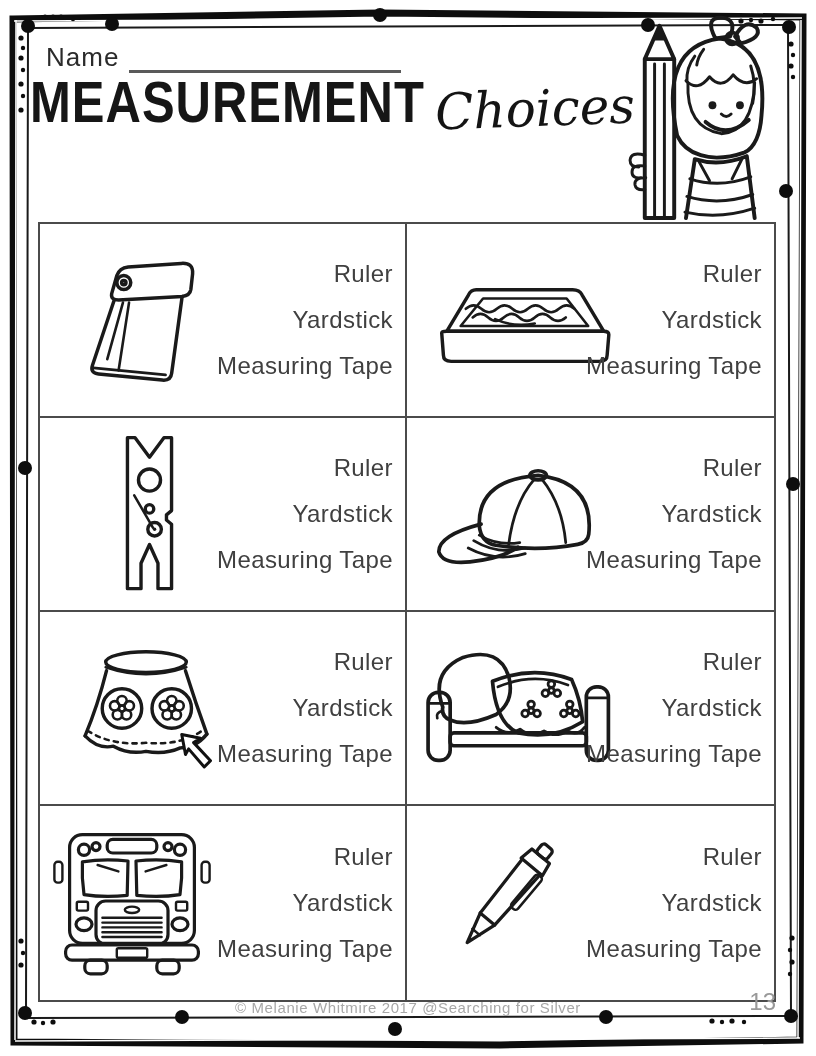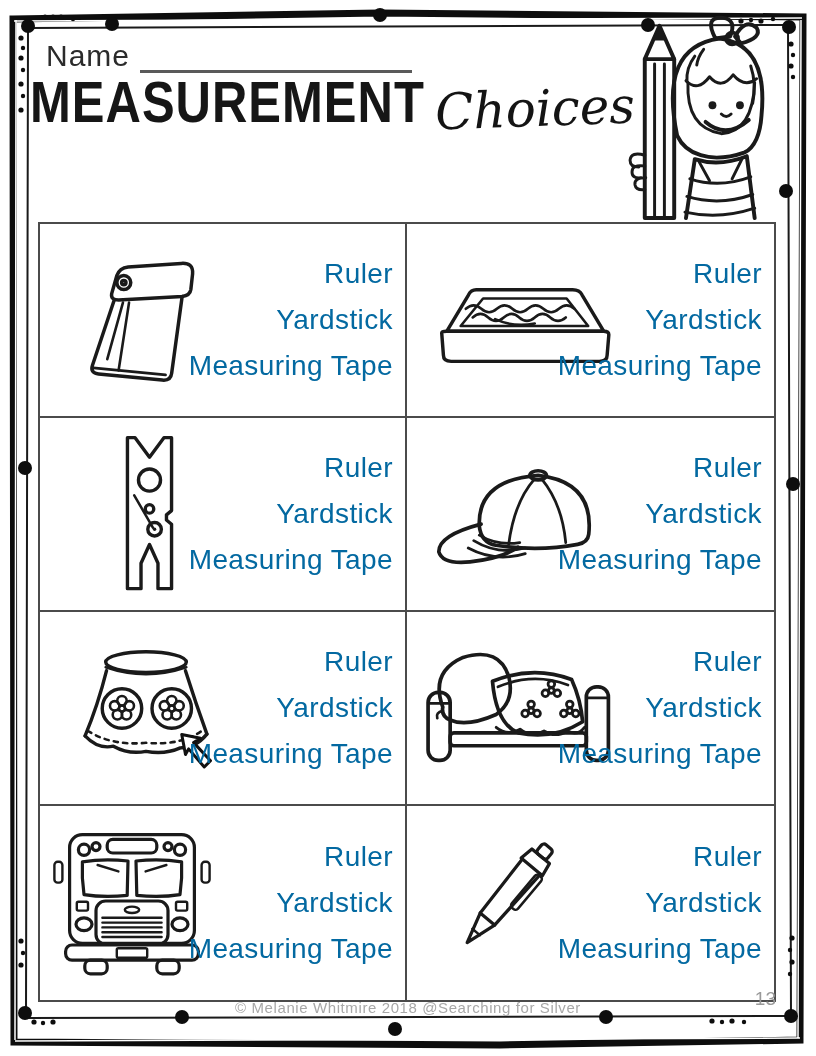--- a/index.html
+++ b/index.html
@@ -10,21 +10,21 @@
   svg{display:block;}
   .lineart{stroke:#1a1a1a;fill:none;stroke-width:4;stroke-linecap:round;stroke-linejoin:round;}
   .thin{stroke-width:3;}
   .fillink{fill:#1a1a1a;stroke:none;}
 
   
   #page-border{position:absolute;left:0;top:0;}
 
   
   .name-row{position:absolute;left:46px;top:36px;display:flex;align-items:flex-end;}
-  .name-label{font-size:30px;color:#2b2b2b;letter-spacing:1px;}
+  .name-label{font-size:26px;color:#2b2b2b;letter-spacing:1px;}
   .name-line{display:inline-block;width:272px;border-bottom:3px solid #5a5a5a;height:34px;margin-left:10px;}
 
   .title-row{position:absolute;left:30px;top:78px;width:590px;text-align:center;white-space:nowrap;}
   .title-main{display:inline-block;font-size:49px;font-weight:800;letter-spacing:1px;color:#161616;transform:scaleY(1.18);transform-origin:center bottom;}
   .title-script{display:inline-block;font-family:"DejaVu Serif", cursive, serif;font-style:italic;font-size:50px;color:#141414;margin-left:10px;transform:rotate(-2deg) translateY(2px);}
 
   .instructions{position:absolute;left:28px;top:143px;width:590px;text-align:center;font-size:24px;color:#171717;letter-spacing:0.3px;}
   .instructions .line{line-height:40px;}
 
   .girl-art{position:absolute;left:600px;top:12px;}
@@ -33,27 +33,27 @@
   .worksheet-table{
     position:absolute;left:38px;top:222px;width:738px;height:780px;
     display:grid;grid-template-columns:1fr 1fr;grid-template-rows:repeat(4,1fr);
     border:2px solid #4b4b4b;box-sizing:border-box;
   }
   .cell{position:relative;border-right:2px solid #4b4b4b;border-bottom:2px solid #4b4b4b;box-sizing:border-box;}
   .cell:nth-child(2n){border-right:none;}
   .cell:nth-child(n+7){border-bottom:none;}
   .art{position:absolute;top:50%;transform:translateY(-50%);}
   .opts{position:absolute;right:12px;top:50%;transform:translateY(-50%);text-align:right;}
-  .opt{font-size:28px;line-height:46px;color:#0369a1;letter-spacing:0.4px;cursor:pointer;}
+  .opt{font-size:24px;line-height:46px;color:#404040;letter-spacing:0.4px;cursor:pointer;}
 
   .cursor-arrow{position:absolute;left:138px;top:118px;}
 
   
   .footer-credit{position:absolute;left:0;top:999px;width:816px;text-align:center;font-size:15px;color:#a8a8a8;letter-spacing:0.6px;}
-  .page-number{position:absolute;right:40px;top:988px;font-size:19px;color:#999999;}
+  .page-number{position:absolute;right:40px;top:988px;font-size:24px;color:#999999;}
 </style>
 </head>
 <body>
 
 <svg id="page-border" width="816" height="1056" viewBox="0 0 816 1056">
   <path d="M13,19 L380,13 L803,17 L800,1040 L500,1045 L14,1042 Z" fill="none" stroke="#0d0d0d" stroke-width="7"></path>
   <path d="M14,21 L802,18 M801,20 L798,1039 M800,1038 L15,1041 M16,20 L15,1040" stroke="#ffffff" stroke-width="1.5" fill="none"></path>
   <path d="M28,28 L788,25 L791,1016 L26,1018 Z" fill="none" stroke="#1a1a1a" stroke-width="2"></path>
   <g fill="#0d0d0d">
     <circle cx="28" cy="26" r="7"></circle>
@@ -349,14 +349,14 @@
     </div>
     <div class="opts">
       <div class="opt">Ruler</div>
       <div class="opt">Yardstick</div>
       <div class="opt">Measuring Tape</div>
     </div>
   </div>
 
 </div>
 
-<div class="footer-credit">© Melanie Whitmire 2018 @Searching for Silver</div>
+<div class="footer-credit">© Melanie Whitmire 2017 @Searching for Silver</div>
 <div class="page-number">13</div>
 
 </body></html>

